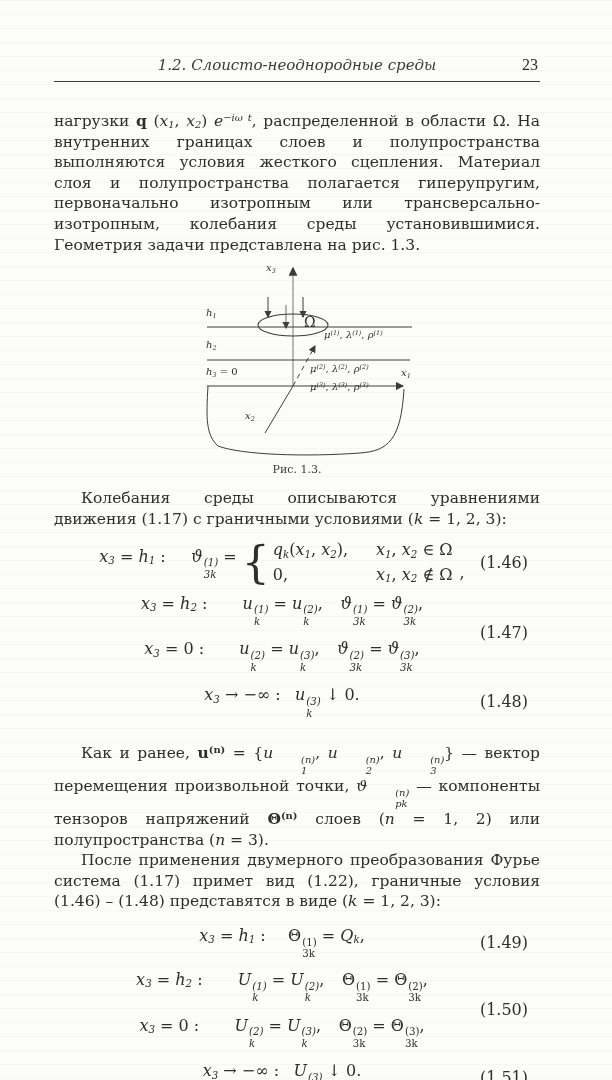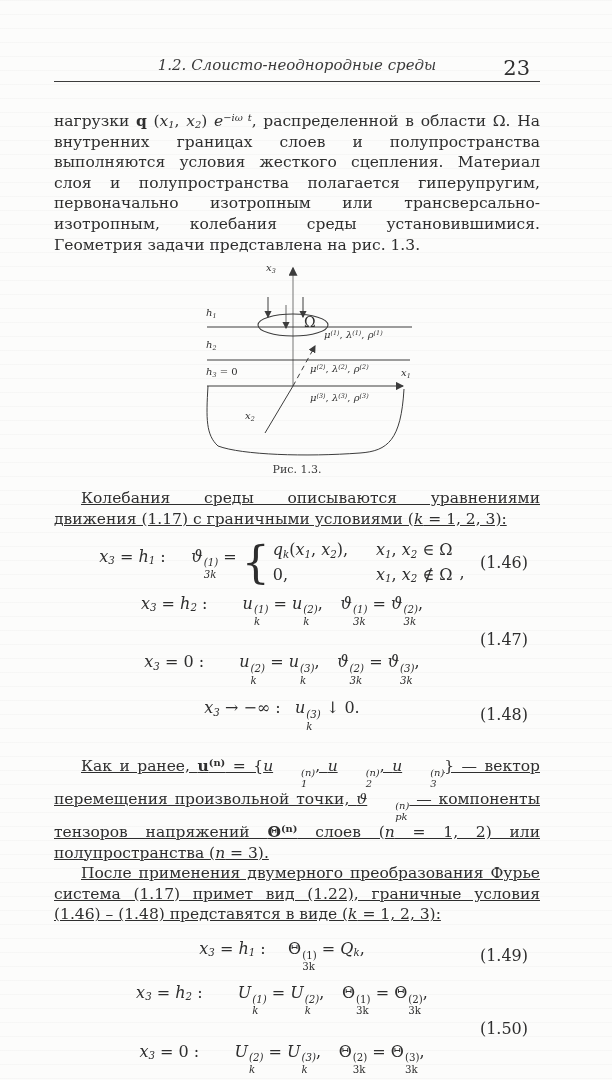--- a/index.html
+++ b/index.html
@@ -7,47 +7,47 @@
     position:relative;width:612px;height:1080px;box-sizing:border-box;
     background:#fcfcfb;overflow:hidden;
     background-image:repeating-linear-gradient(180deg, rgba(90,90,90,0.035) 0 1px, transparent 1px 14px);
     font-family:"DejaVu Serif","Liberation Serif",serif;
     color:#2e2e2e;
   }
   .content{padding:56px 72px 0 54px;}
   
   .running-header{position:relative;height:22px;font-size:15px;}
   .hdr-title{position:absolute;left:0;right:0;text-align:center;font-style:italic;color:#3a3a3a;}
-  .hdr-page{position:absolute;right:10px;top:0;font-size:21px;}
+  .hdr-page{position:absolute;right:2px;top:0;font-size:16px;font-family:Liberation Serif, serif;}
   .hdr-rule{border-bottom:1.4px solid #3c3c3c;margin-top:3px;}
   
   .body{font-size:15.5px;line-height:20.6px;text-align:justify;margin:0;}
   .p1{margin-top:29px;}
-  .indent{text-indent:27px;text-decoration:underline;}
+  .indent{text-indent:27px;}
   .p2{margin-top:12px;}
   .p3{margin-top:24px;}
   .p4{margin-top:0;}
   
   .m-i{font-style:italic;}
   .m-b{font-weight:bold;}
   .m-seg sub{font-size:64%;line-height:0;position:relative;bottom:-0.25em;vertical-align:baseline;}
   .m-seg sup{font-size:64%;line-height:0;position:relative;top:-0.5em;vertical-align:baseline;}
   .m-stack{display:inline-flex;flex-direction:column;align-items:flex-start;
     font-size:64%;line-height:1.12;vertical-align:-0.48em;margin-left:1px;}
   .m-g{display:inline-block;}
   
   .figure{position:relative;width:506px;height:200px;margin-top:6px;}
   .fig-svg{position:absolute;left:0;top:0;}
   .flbl{position:absolute;font-size:10px;line-height:1.15;white-space:nowrap;color:#2e2e2e;}
   .flbl-sm{font-size:14px;}
   .caption{text-align:center;font-size:11px;color:#3a3a3a;margin-top:2px;}
   
   .eq,.eqgroup{position:relative;display:flex;justify-content:center;align-items:center;font-size:16px;}
   .eq-center{display:flex;align-items:center;padding-right:30px;}
-  .eq-col{display:flex;flex-direction:column;align-items:center;gap:23px;padding-right:30px;}
+  .eq-col{display:flex;flex-direction:column;align-items:center;gap:10px;padding-right:30px;}
   .eqrow{white-space:nowrap;line-height:1.55;}
   .eqnum{position:absolute;right:12px;top:50%;transform:translateY(-50%);font-size:16px;}
   .eq46{margin-top:10px;margin-bottom:6px;}
   .eq47{margin-top:6px;}
   .eq48{margin-top:10px;margin-bottom:4px;}
   .eq49{margin-top:12px;}
   .eq50{margin-top:8px;}
   .eq51{margin-top:10px;}
   .m-big{font-size:44px;font-weight:400;line-height:0.95;margin:0 3px 0 5px;}
   .cases{display:inline-grid;grid-template-columns:auto auto;column-gap:28px;row-gap:3px;
@@ -89,21 +89,21 @@
       </svg>
       <div class="flbl" style="left:212px;top:1px;"><span class="m-seg m-i"><span>x</span><sub>3</sub></span></div>
       <div class="flbl" style="left:152px;top:46px;"><span class="m-seg m-i"><span>h</span><sub>1</sub></span></div>
       <div class="flbl" style="left:152px;top:78px;"><span class="m-seg m-i"><span>h</span><sub>2</sub></span></div>
       <div class="flbl" style="left:152px;top:105px;"><span class="m-seg m-i"><span>h</span><sub>3</sub></span><span class="m-seg"> = 0</span></div>
       <div class="flbl flbl-sm" style="left:250px;top:53px;"><span class="m-seg">Ω</span></div>
       <div class="flbl" style="left:347px;top:106px;"><span class="m-seg m-i"><span>x</span><sub>1</sub></span></div>
       <div class="flbl" style="left:191px;top:149px;"><span class="m-seg m-i"><span>x</span><sub>2</sub></span></div>
       <div class="flbl" style="left:270px;top:68px;text-align:right;"><span class="m-seg m-i"><span>μ</span><sup>(1)</sup></span><span class="m-seg">, </span><span class="m-seg m-i"><span>λ</span><sup>(1)</sup></span><span class="m-seg">, </span><span class="m-seg m-i"><span>ρ</span><sup>(1)</sup></span></div>
       <div class="flbl" style="left:256px;top:102px;"><span class="m-seg m-i"><span>μ</span><sup>(2)</sup></span><span class="m-seg">, </span><span class="m-seg m-i"><span>λ</span><sup>(2)</sup></span><span class="m-seg">, </span><span class="m-seg m-i"><span>ρ</span><sup>(2)</sup></span></div>
-      <div class="flbl" style="left:256px;top:131px;"><span class="m-seg m-i"><span>μ</span><sup>(3)</sup></span><span class="m-seg">, </span><span class="m-seg m-i"><span>λ</span><sup>(3)</sup></span><span class="m-seg">, </span><span class="m-seg m-i"><span>ρ</span><sup>(3)</sup></span></div>
+      <div class="flbl" style="left:256px;top:120px;"><span class="m-seg m-i"><span>μ</span><sup>(3)</sup></span><span class="m-seg">, </span><span class="m-seg m-i"><span>λ</span><sup>(3)</sup></span><span class="m-seg">, </span><span class="m-seg m-i"><span>ρ</span><sup>(3)</sup></span></div>
     </div>
     <div class="caption">Рис. 1.3.</div>
 
     <div class="body indent p2"><span class="m-seg">Колебания среды описываются уравнениями движения (1.17) с граничными условиями (</span><span class="m-seg m-i">k</span><span class="m-seg"> = 1, 2, 3):</span></div>
 
     <div class="eq eq46">
       <div class="eq-center">
         <span class="eqrow"><span class="m-seg m-i"><span>x</span><sub>3</sub></span><span class="m-seg"> = </span><span class="m-seg m-i"><span>h</span><sub>1</sub></span><span class="m-seg"> :</span><span class="m-g" style="width: 1.6em;"></span><span class="m-seg m-i"><span>ϑ</span><span class="m-stack">
                 <span>(1)</span>
                 <span>3k</span>

